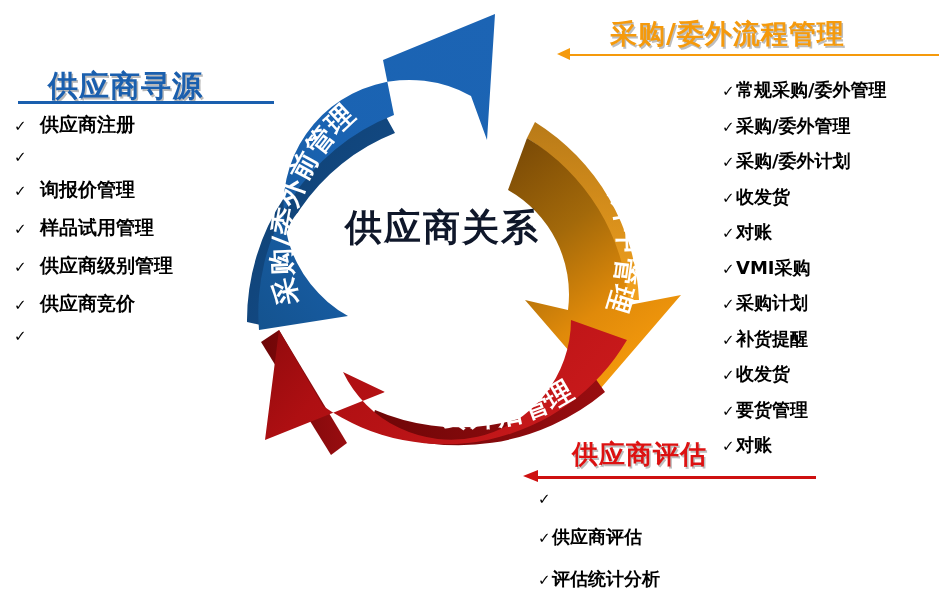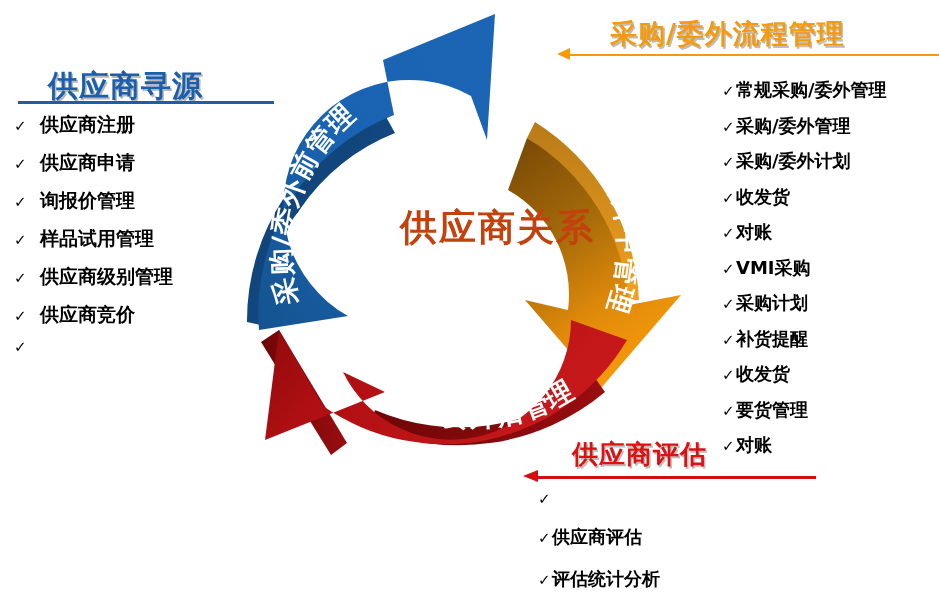--- a/index.html
+++ b/index.html
@@ -133,22 +133,22 @@
     font-size: 27px;
     letter-spacing: 1px;
   }
 
   
   #center-label {
     position: absolute;
     left: 345px;
     top: 205px;
     width: 250px;
-    text-align: right;
-    color: #c2410c;
+    text-align: left;
+    color: #0f172a;
     font-weight: bold;
     font-size: 37px;
     line-height: 1.25;
     letter-spacing: 2px;
   }
 </style>
 </head>
 <body>
 
 <div id="canvas">
@@ -266,21 +266,20 @@
   <div class="sec-title blue" style="left:48px; top:66px; font-size:30px;">供应商寻源</div>
   <div class="rule blue" style="left:18px; top:101px; width:256px;"></div>
 
   <ul class="checklist" id="list-sourcing">
     <li>
       <span class="tick">✓</span>
       <span>供应商注册</span>
     </li>
     <li>
       <span class="tick">✓</span>
-      <span>供应商申请</span>
     </li>
     <li>
       <span class="tick">✓</span>
       <span>询报价管理</span>
     </li>
     <li>
       <span class="tick">✓</span>
       <span>样品试用管理</span>
     </li>
     <li>

